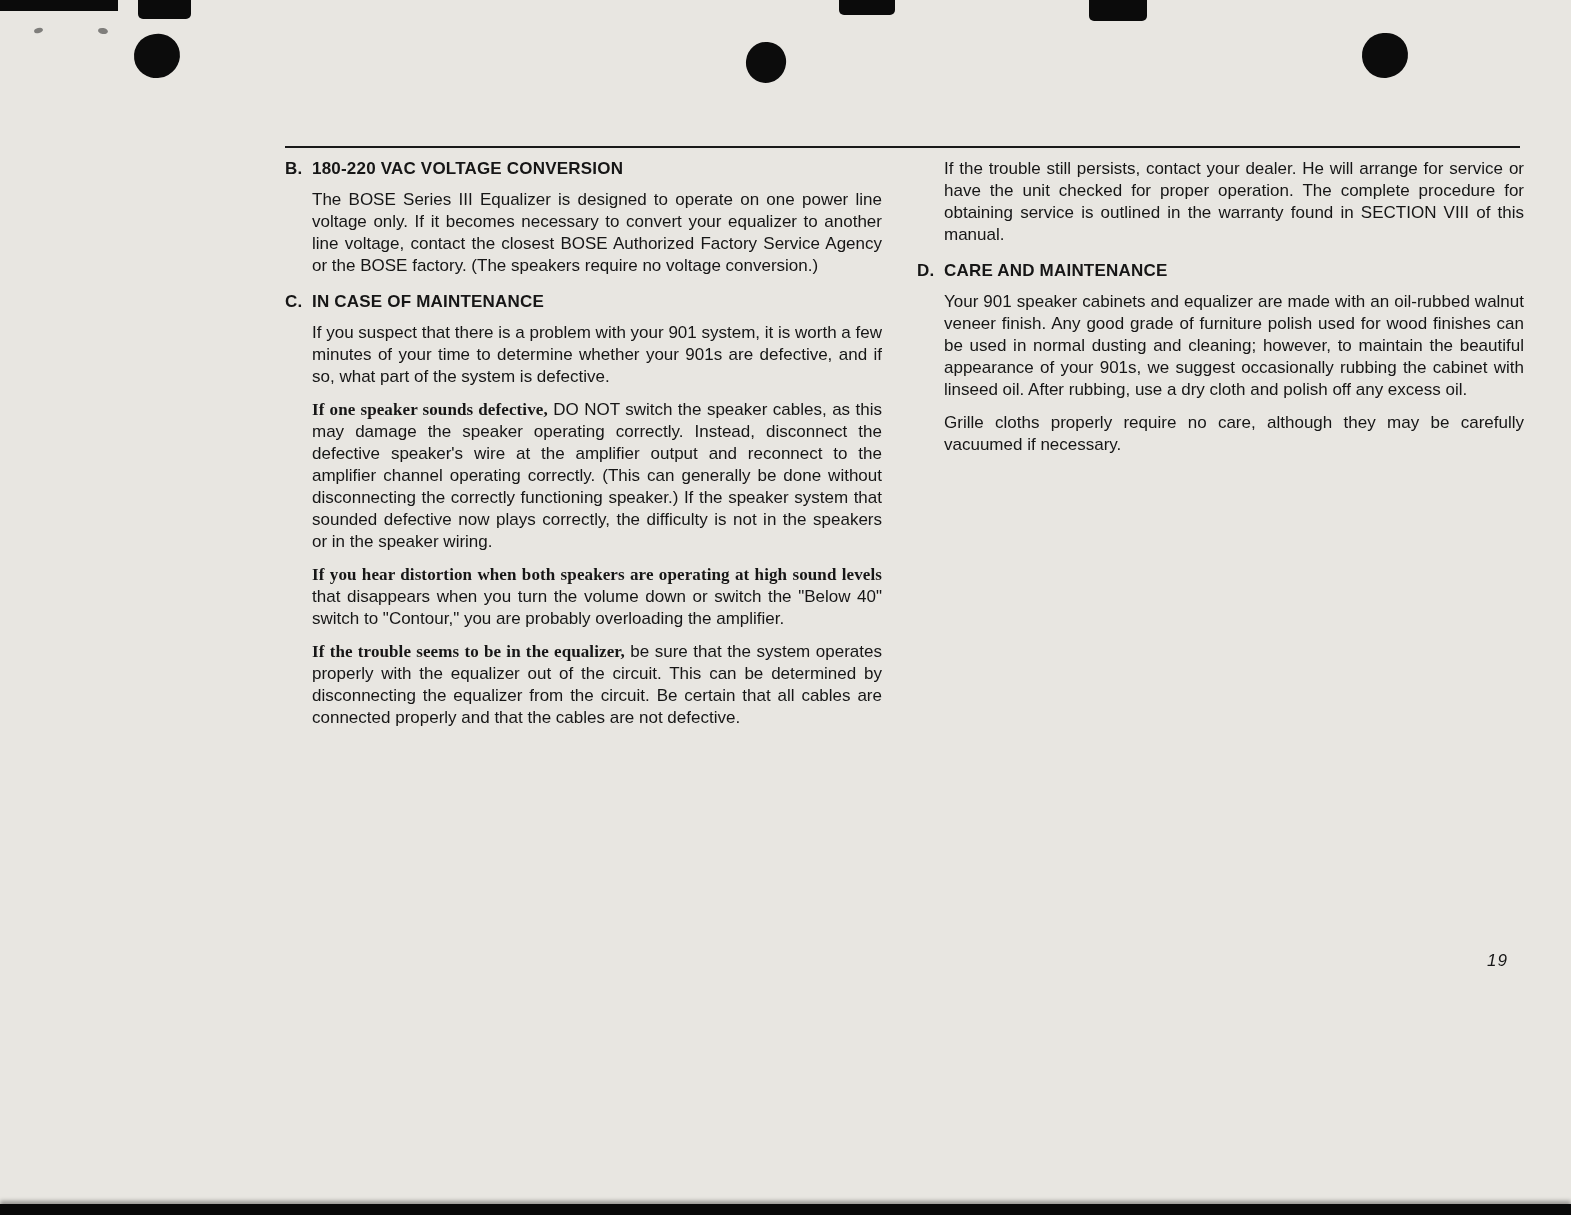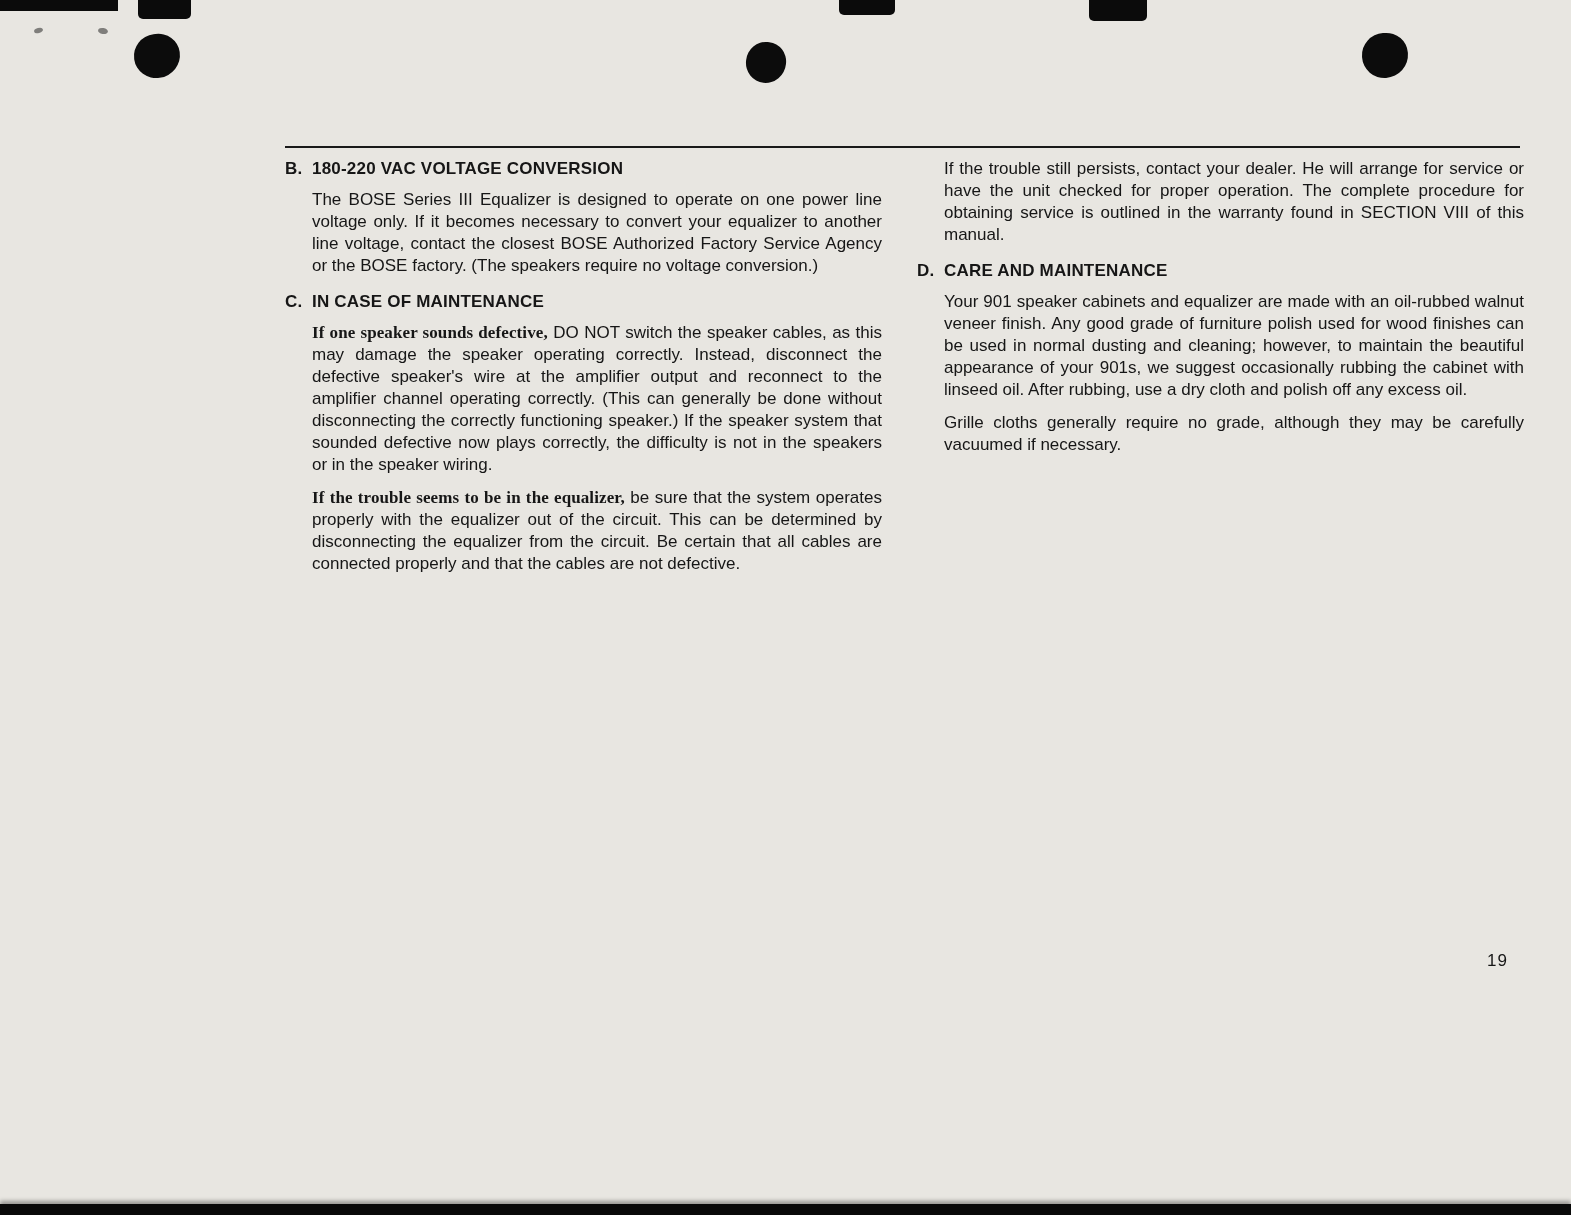--- a/index.html
+++ b/index.html
@@ -49,21 +49,21 @@
   }
   .sec-letter { position: absolute; left: -27px; top: 0; }
   p.body-par {
     margin: 0 0 11px 0;
     font-size: 17px; line-height: 22px;
     text-align: justify;
   }
   p.body-par b { letter-spacing: .1px; font-family: Liberation Serif, serif; }
   .page-number {
     position: absolute; left: 1487px; top: 951px;
-    font-size: 17px; letter-spacing: 1px;
+    font-size: 17px; letter-spacing: 1px; font-style: italic;
   }
 </style>
 </head>
 <body>
 
 <div class="page">
 
   <div class="scan-tab tab-corner"></div>
   <div class="scan-tab tab-1"></div>
   <div class="scan-tab tab-2"></div>
@@ -85,38 +85,40 @@
         <span>180-220 VAC VOLTAGE CONVERSION</span>
       </div>
       <p class="body-par">The BOSE Series III Equalizer is designed to operate on one power line voltage only. If it becomes necessary to convert your equalizer to another line voltage, contact the closest BOSE Authorized Factory Service Agency or the BOSE factory. (The speakers require no voltage conversion.)</p>
     </div>
 
     <div class="section">
       <div class="sec-heading">
         <span class="sec-letter">C.</span>
         <span>IN CASE OF MAINTENANCE</span>
       </div>
+      <p class="body-par">If you suspect that there is a problem with your 901 system, it is worth a few minutes of your time to determine whether your 901s are defective, and if so, what part of the system is defective.</p>
       <p class="body-par"><b>If one speaker sounds defective,</b><span> DO NOT switch the speaker cables, as this may damage the speaker operating correctly. Instead, disconnect the defective speaker's wire at the amplifier output and reconnect to the amplifier channel operating correctly. (This can generally be done without disconnecting the correctly functioning speaker.) If the speaker system that sounded defective now plays correctly, the difficulty is not in the speakers or in the speaker wiring.</span></p>
+      <p class="body-par"><b>If you hear distortion when both speakers are operating at high sound levels</b><span> that disappears when you turn the volume down or switch the "Below 40" switch to "Contour," you are probably overloading the amplifier.</span></p>
       <p class="body-par"><b>If the trouble seems to be in the equalizer,</b><span> be sure that the system operates properly with the equalizer out of the circuit. This can be determined by disconnecting the equalizer from the circuit. Be certain that all cables are connected properly and that the cables are not defective.</span></p>
     </div>
 
   </div>
 
   <div class="col col-right">
 
     <div class="section">
       <p class="body-par">If the trouble still persists, contact your dealer. He will arrange for service or have the unit checked for proper operation. The complete procedure for obtaining service is outlined in the warranty found in SECTION VIII of this manual.</p>
     </div>
 
     <div class="section">
       <div class="sec-heading">
         <span class="sec-letter">D.</span>
         <span>CARE AND MAINTENANCE</span>
       </div>
       <p class="body-par">Your 901 speaker cabinets and equalizer are made with an oil-rubbed walnut veneer finish. Any good grade of furniture polish used for wood finishes can be used in normal dusting and cleaning; however, to maintain the beautiful appearance of your 901s, we suggest occasionally rubbing the cabinet with linseed oil. After rubbing, use a dry cloth and polish off any excess oil.</p>
-      <p class="body-par">Grille cloths generally require no grade, although they may be carefully vacuumed if necessary.</p>
+      <p class="body-par">Grille cloths properly require no care, although they may be carefully vacuumed if necessary.</p>
     </div>
 
   </div>
 
   <div class="page-number">19</div>
 
 </div>
 
 </body></html>

